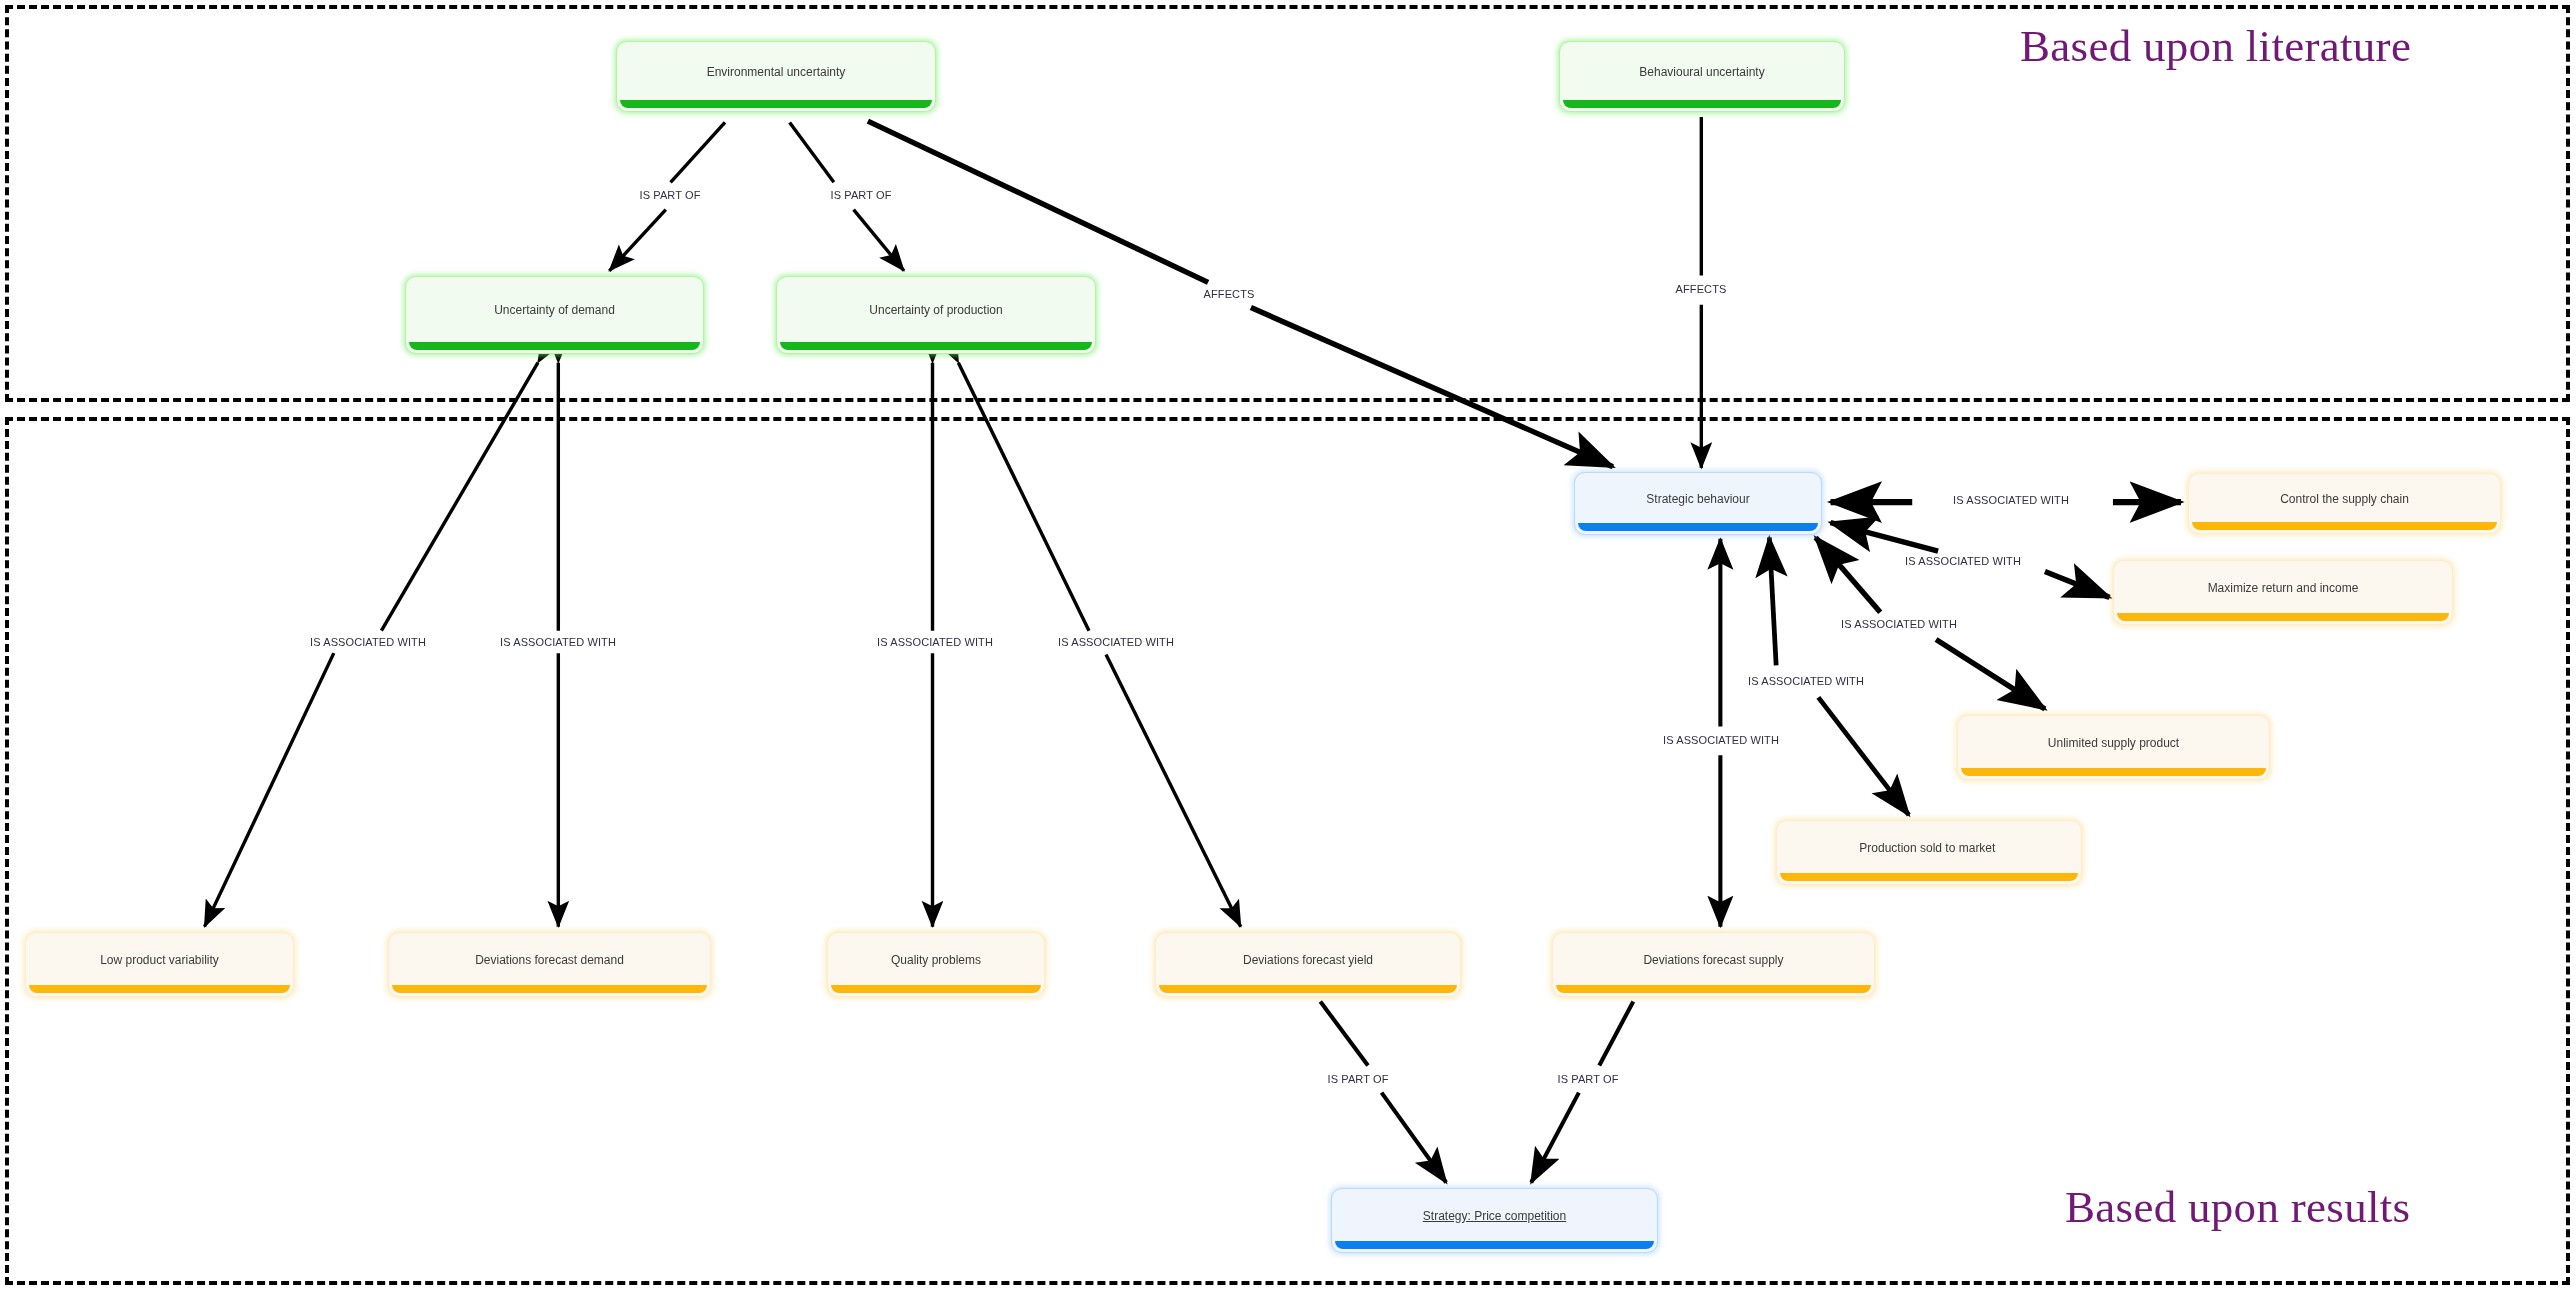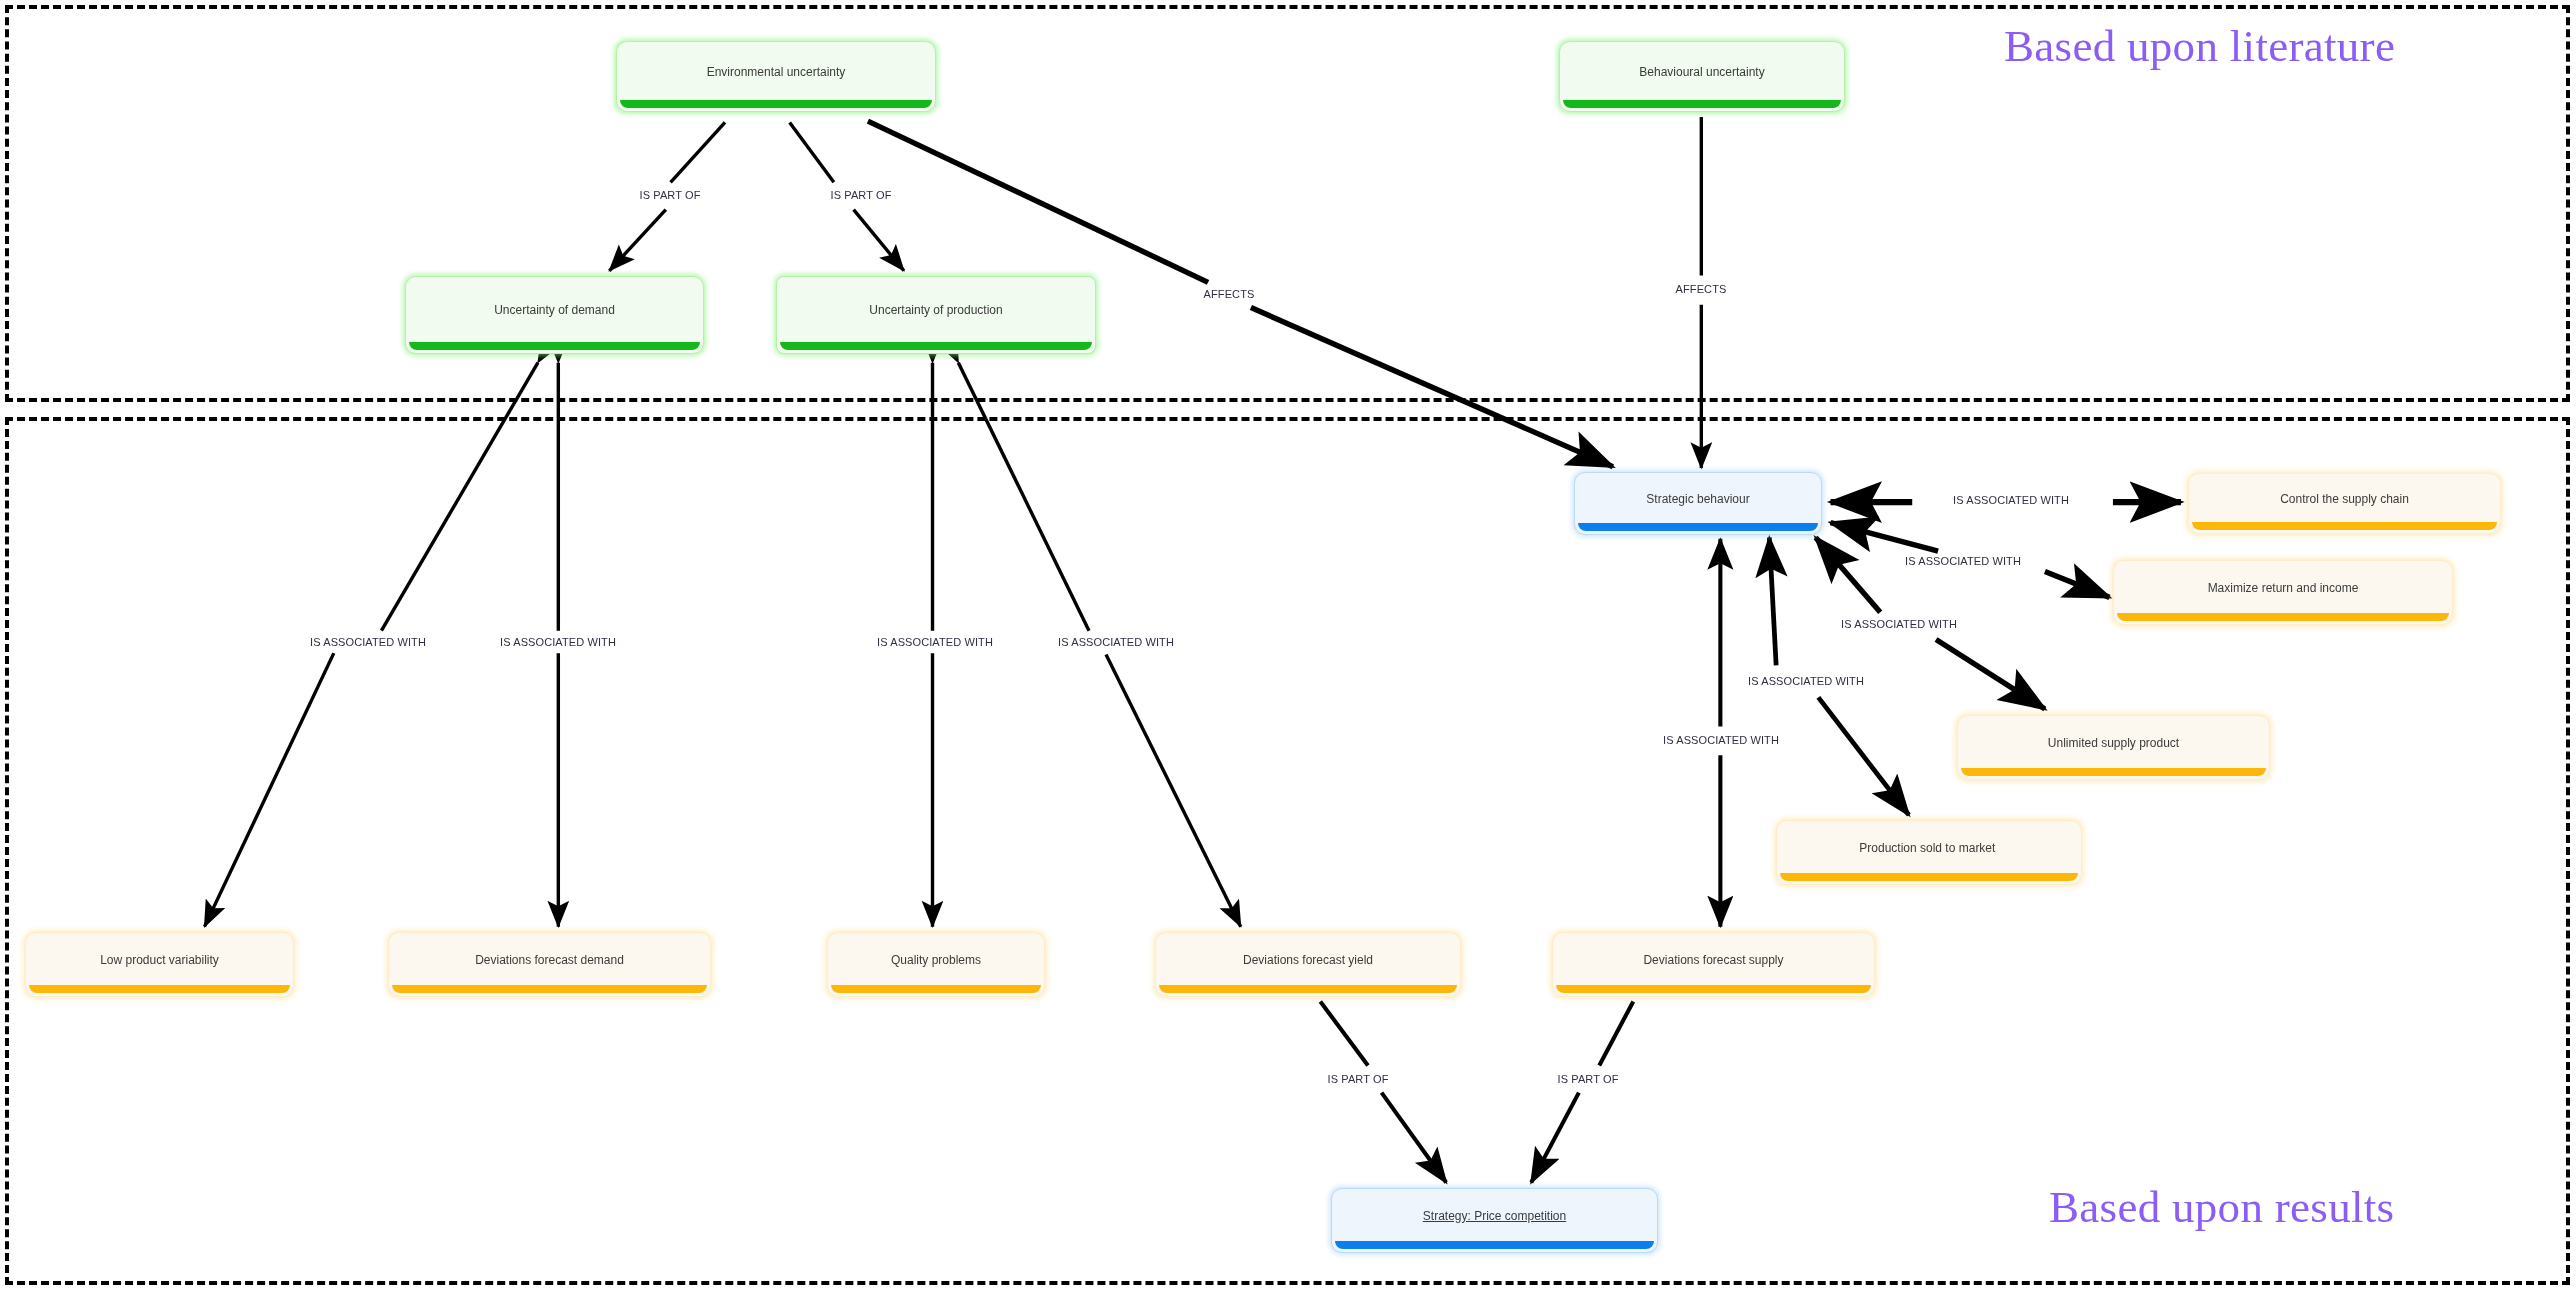--- a/index.html
+++ b/index.html
@@ -3,21 +3,21 @@
 <meta charset="utf-8">
 <style>
   html,body{margin:0;padding:0;background:#ffffff;}
   body{font-family:"Liberation Sans",sans-serif;}
   #canvas{position:relative;width:2576px;height:1292px;background:#fff;overflow:hidden;}
 
   
   .frame{position:absolute;border:4.8px dashed #000;box-sizing:border-box;}
 
   
-  .caption{position:absolute;font-family:"Liberation Serif",serif;font-size:45px;color:#8b5cf6;white-space:nowrap;letter-spacing:0.3px;}
+  .caption{position:absolute;font-family:"Liberation Serif",serif;font-size:45px;color:#701a75;white-space:nowrap;letter-spacing:0.3px;margin-left:16px;}
 
   
   .node{position:absolute;box-sizing:border-box;border-radius:11px;
         display:flex;align-items:center;justify-content:center;
         text-align:center;padding:0 12.3px 9.5px 12.3px;
         font-size:12px;color:#3b3b3b;white-space:nowrap;}
   .node .bar{position:absolute;left:2.7px;right:2.7px;bottom:2.7px;height:8.8px;border-radius:0 0 8.2px 8.2px;}
 
   .node.green{background:#f1fbef;border:1.4px solid #b9f0a8;
        box-shadow:0 0 4.8px 2px rgba(120,240,110,.55);}
@@ -112,21 +112,21 @@
   <div class="node green" style="left:1559px;top:41px;width:286px;height:71px;">
     <span>Behavioural uncertainty</span>
     <span class="bar"></span>
   </div>
 
   <div class="node green" style="left:405px;top:276px;width:299px;height:78px;">
     <span>Uncertainty of demand</span>
     <span class="bar"></span>
   </div>
 
-  <div class="node green" style="left:776px;top:276px;width:320px;height:78px;border-radius:8px;">
+  <div class="node green" style="left:776px;top:276px;width:320px;height:78px;">
     <span>Uncertainty of production</span>
     <span class="bar"></span>
   </div>
 
   <div class="node orange" style="left:2188px;top:473px;width:313px;height:61px;">
     <span>Control the supply chain</span>
     <span class="bar"></span>
   </div>
 
   <div class="node blue" style="left:1574px;top:472px;width:248px;height:63px;">

